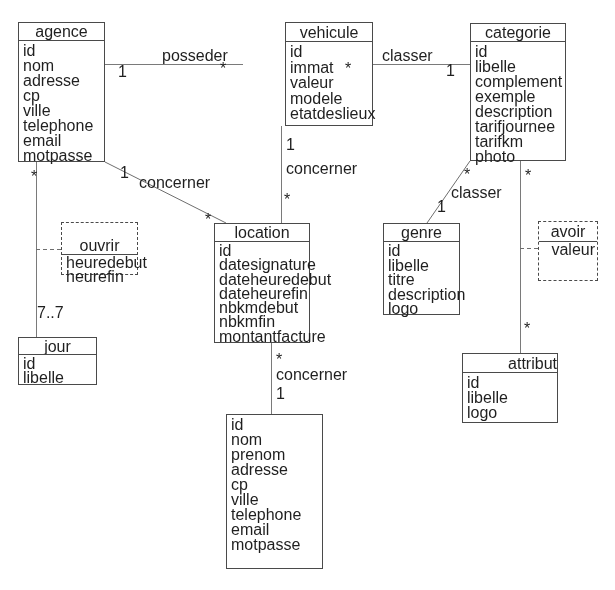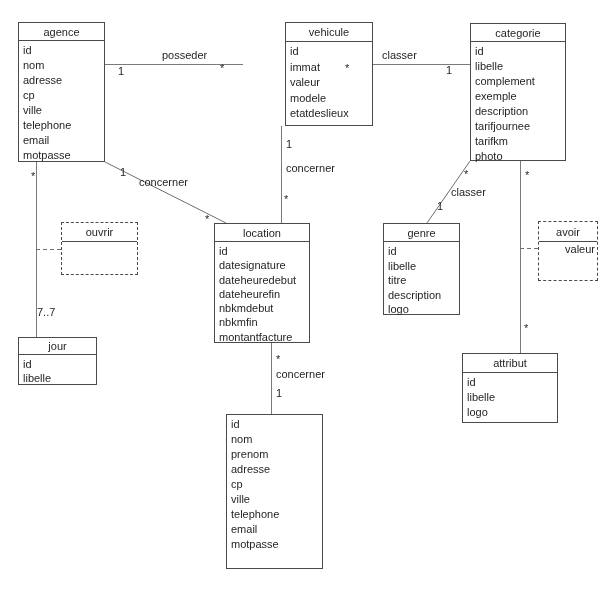--- a/index.html
+++ b/index.html
@@ -1,21 +1,21 @@
 <!DOCTYPE html>
 <html><head>
 <meta charset="utf-8">
 <style>
   html,body { margin:0; padding:0; background:#ffffff; }
   .canvas {
     position:relative;
     width:615px; height:590px;
     background:#ffffff;
     font-family:"Liberation Sans", sans-serif;
-    font-size:11px;
+    font-size:16px;
     color:#1f1f1f;
     overflow:hidden;
   }
   svg.wires { position:absolute; left:0; top:0; width:615px; height:590px; }
   .entity {
     position:absolute;
     box-sizing:border-box;
     border:1px solid #4a4a4a;
     background:#ffffff;
   }
@@ -127,30 +127,34 @@
 
   <div class="entity" style="left:18px;top:337px;width:79px;height:48px;">
     <div class="hdr" style="height:17px;line-height:17px;">jour</div>
     <div class="atts" style="line-height:14px;">
         <div>id</div>
         <div>libelle</div>
       </div>
   </div>
 
   <div class="entity" style="left:462px;top:353px;width:96px;height:70px;">
-    <div class="hdr" style="height:19px;line-height:19px;">attribut</div>
+    <div class="hdr" style="height:19px;line-height:19px;text-align:right;">attribut</div>
     <div class="atts" style="line-height:15px;">
         <div>id</div>
         <div>libelle</div>
         <div>logo</div>
       </div>
   </div>
 
   <div class="entity dashed" style="left:61px;top:222px;width:77px;height:53px;">
-    <div class="hdr" style="height:19px;line-height:19px;">ouvrir</div>
+    <div class="hdr" style="height:19px;line-height:19px;margin-top:13px;">ouvrir</div>
+    <div class="atts" style="line-height:13.5px;padding-top:1px;">
+        <div>heuredebut</div>
+        <div>heurefin</div>
+      </div>
   </div>
 
   <div class="entity dashed" style="left:538px;top:221px;width:60px;height:60px;">
     <div class="hdr" style="height:20px;line-height:20px;">avoir</div>
     <div class="atts" style="line-height:13px;padding-top:1px;text-align:right;">
         <div>valeur</div>
       </div>
   </div>
 
   <span class="lbl" style="left:162px;top:50px;">posseder</span>

